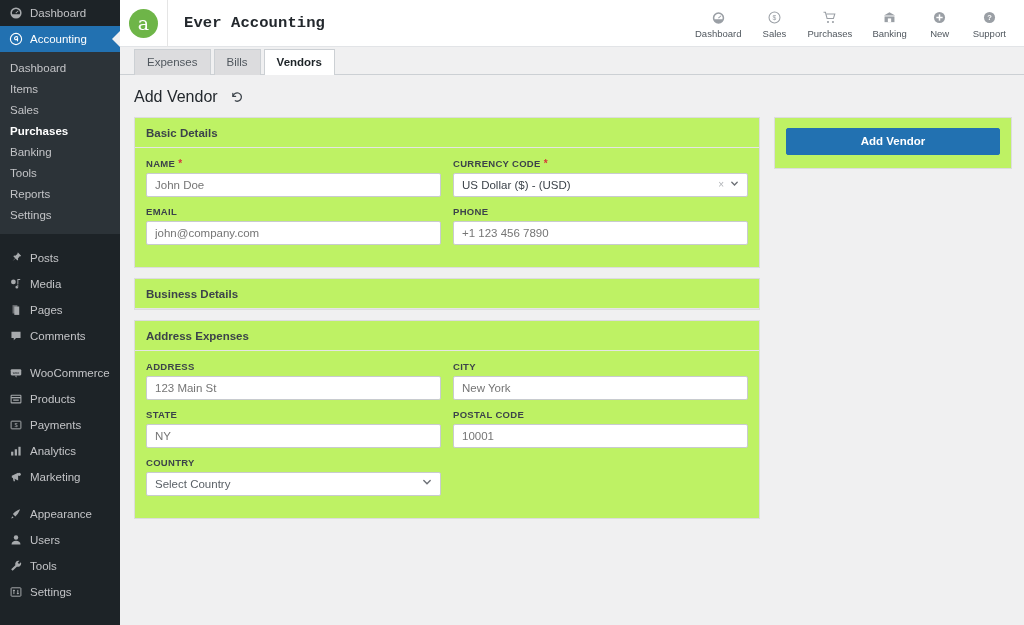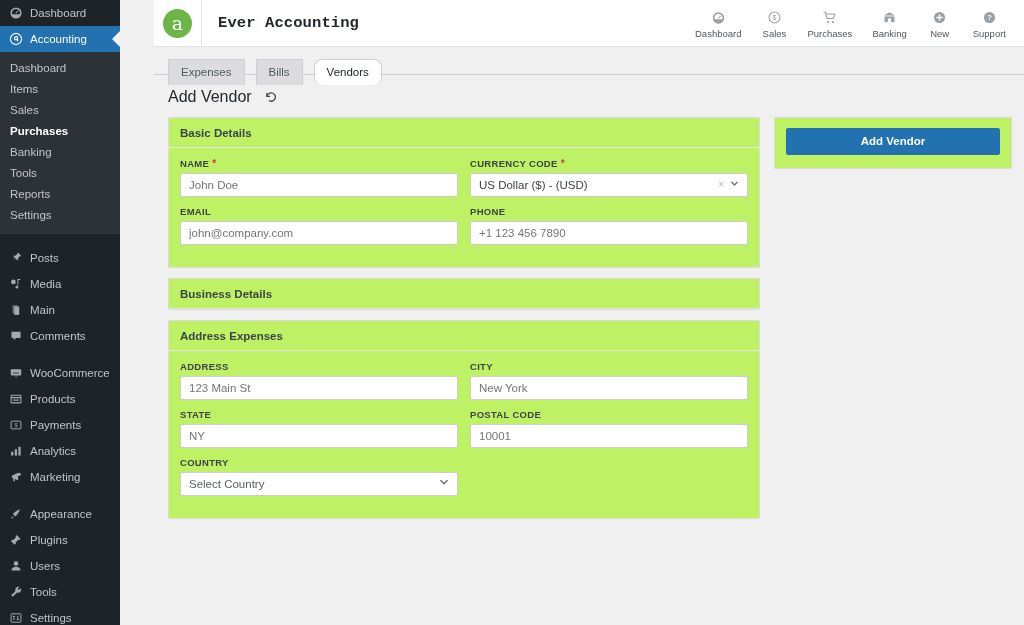--- a/index.html
+++ b/index.html
@@ -2,21 +2,21 @@
 <html><head>
 <meta charset="utf-8">
 <style>
   * { box-sizing: border-box; margin: 0; padding: 0; }
   html, body {
     width: 1024px; height: 625px;
     font-family: "Liberation Sans", sans-serif;
     background: #f0f0f1;
     overflow: hidden;
   }
-  .app { display: flex; width: 1024px; height: 453px; gap: 34px; }
+  .app { display: flex; width: 1024px; height: 453px; }
 
   
   .wp-sidebar {
     width: 120px; flex: 0 0 120px;
     background: #1d2327;
     color: #c3c4c7;
     height: 625px;
     overflow: hidden;
     position: relative;
   }
@@ -115,29 +115,28 @@
     border-bottom: 1px solid #ccd0d4;
     position: relative;
   }
   .tab {
     font-size: 11.5px;
     padding: 5px 12px 5px 12px;
     background: #dcdcde;
     border: 1px solid #ccd0d4;
     border-bottom: none;
     color: #50575e;
-    margin-right: 11px;
+    margin-right: 3px;
     line-height: 15px;
     position: relative;
-    top: 11px;
+    top: 1px;
   }
   .tab.active {
-    background: #fff; color: #1d2327; font-weight: normal;
+    background: #fff; color: #1d2327; font-weight: bold;
     border-color: #ccd0d4;
-    border-radius: 8px;
   }
 
   .page-head {
     display: flex; align-items: center; gap: 9px;
     padding: 13px 0 11px 14px;
   }
   .page-title { font-size: 16px; color: #23282d; font-weight: normal; }
   .back-btn {
     width: 18px; height: 18px;
     display: flex; align-items: center; justify-content: center;
@@ -275,21 +274,21 @@
       </span>
       <span>Media</span>
     </div>
     <div class="wp-item">
       <span class="ic">
         <svg width="14" height="14" viewBox="0 0 20 20" fill="currentColor">
             <path d="M5 3h7v12H5z" opacity=".55"></path>
             <path d="M7.6 5h7v12h-7z"></path>
           </svg>
       </span>
-      <span>Main</span>
+      <span>Pages</span>
     </div>
     <div class="wp-item">
       <span class="ic">
         <svg width="14" height="14" viewBox="0 0 20 20" fill="currentColor">
             <path d="M3.5 4h13v9h-6.4l-3.3 3v-3H3.5z"></path>
           </svg>
       </span>
       <span>Comments</span>
     </div>
 
@@ -346,28 +345,20 @@
 
     <div class="wp-gap"></div>
 
     <div class="wp-item">
       <span class="ic">
         <svg width="14" height="14" viewBox="0 0 20 20" fill="currentColor">
             <path d="M15.8 3.2c-2 .6-6 2.6-8.2 4.8l-2 2 3.4 3.4 2-2c2.2-2.2 4.2-6.2 4.8-8.2zM4.6 13.2l-1.4 3.4 3.4-1.4z"></path>
           </svg>
       </span>
       <span>Appearance</span>
-    </div>
-    <div class="wp-item">
-      <span class="ic">
-        <svg width="14" height="14" viewBox="0 0 20 20" fill="currentColor">
-            <path d="M12.6 3l-2 2 1 1-4.4 4.4-1-1-2 2 5.4 5.4 2-2-1-1L15 9.4l1 1 2-2z" transform="translate(-1.5,0)"></path>
-          </svg>
-      </span>
-      <span>Plugins</span>
     </div>
     <div class="wp-item">
       <span class="ic">
         <svg width="14" height="14" viewBox="0 0 20 20" fill="currentColor">
             <circle cx="10" cy="6.4" r="3.2"></circle>
             <path d="M3.6 16.6c0-3.6 2.9-5.4 6.4-5.4s6.4 1.8 6.4 5.4z"></path>
           </svg>
       </span>
       <span>Users</span>
     </div>

